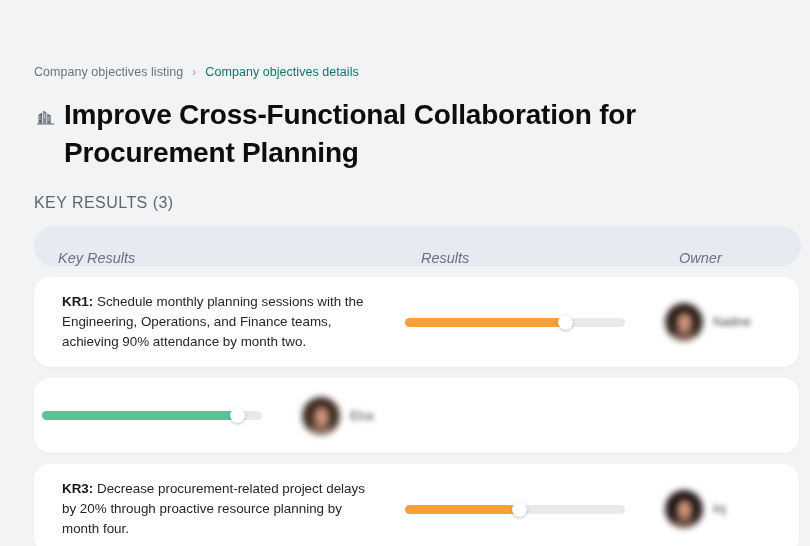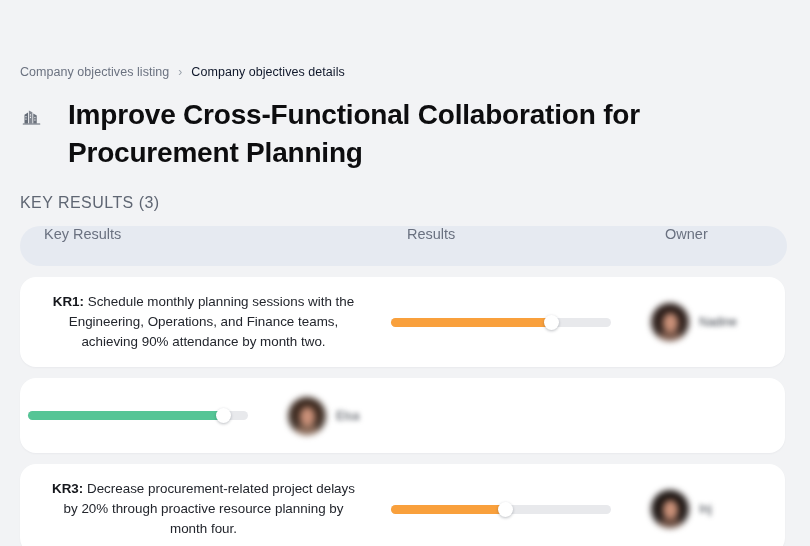--- a/index.html
+++ b/index.html
@@ -14,21 +14,21 @@
     background: #f2f3f5;
     font-family: "Liberation Sans", sans-serif;
     color: #1b1b1f;
     -webkit-font-smoothing: antialiased;
   }
 
   .page {
     position: relative;
     width: 810px;
     height: 546px;
-    padding: 0 20px;
+    padding: 0 34px;
   }
 
   
   .breadcrumb {
     display: flex;
     align-items: center;
     gap: 9px;
     padding-top: 63px;
     font-size: 12.5px;
     line-height: 18px;
@@ -38,29 +38,29 @@
     color: #6b7280;
     text-decoration: none;
     white-space: nowrap;
   }
   .crumb-sep {
     color: #9aa1ab;
     font-size: 12px;
     line-height: 1;
   }
   .crumb-current {
-    color: #0f172a;
+    color: #0f766e;
     white-space: nowrap;
   }
 
   
   .title-row {
     display: flex;
     align-items: flex-start;
-    gap: 26px;
+    gap: 8px;
     margin-top: 15px;
   }
   .title-icon {
     flex: 0 0 auto;
     width: 22px;
     height: 30px;
     display: flex;
     align-items: center;
     justify-content: center;
     margin-top: 4px;
@@ -82,27 +82,28 @@
     color: #5f6673;
     text-transform: uppercase;
   }
 
   
   .table {
     margin-top: 14px;
   }
   .table-head {
     display: flex;
-    align-items: flex-start;
+    align-items: flex-end;
     height: 40px;
     background: #e6eaf1;
     border-radius: 20px;
     padding: 0 24px;
     margin: 0 0 0 0;
     width: 767px;
+    font-style: italic;
   }
   .th {
     font-size: 14.5px;
     color: #6a7180;
     font-weight: 400;
   }
   .col-kr   { width: 363px; flex: 0 0 363px; }
   .col-stat { width: 258px; flex: 0 0 258px; }
   .col-own  { flex: 1 1 auto; }
 
@@ -120,21 +121,20 @@
     box-shadow: 0 1px 2px rgba(16,24,40,0.04);
   }
 
   .cell-kr {
     width: 363px;
     flex: 0 0 363px;
     padding: 0 24px 0 28px;
     font-size: 13.4px;
     line-height: 20px;
     color: #23262d;
-    text-align: center;
   }
   .cell-kr b { font-weight: 700; color: #15171c; }
 
   .cell-status {
     width: 258px;
     flex: 0 0 258px;
     padding-left: 8px;
     display: flex;
     align-items: center;
   }

